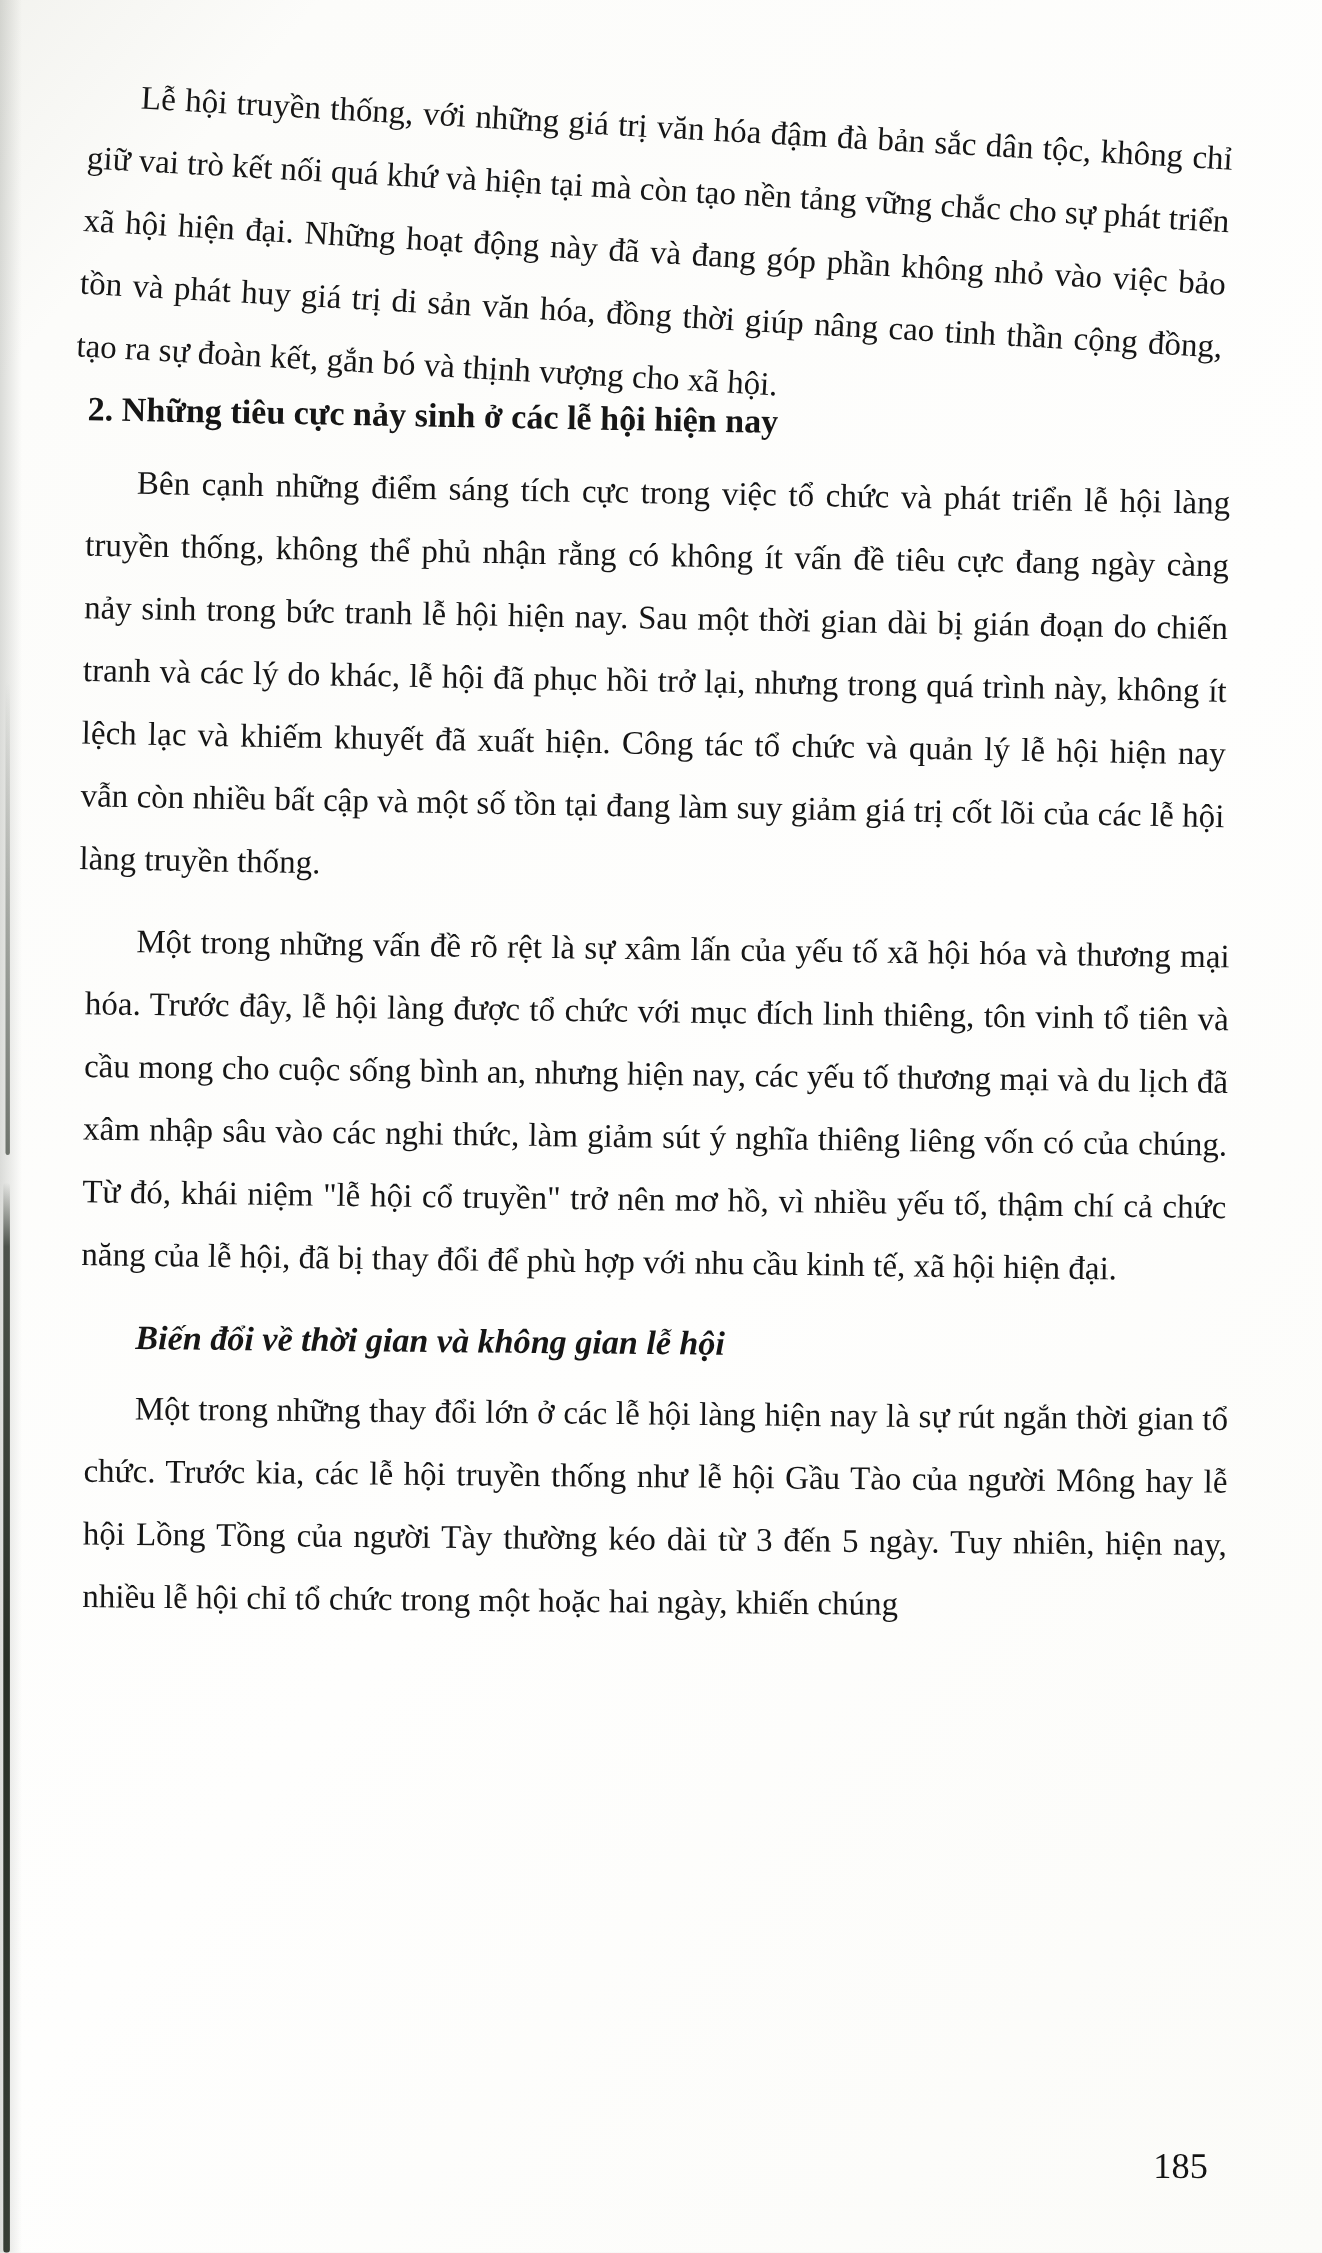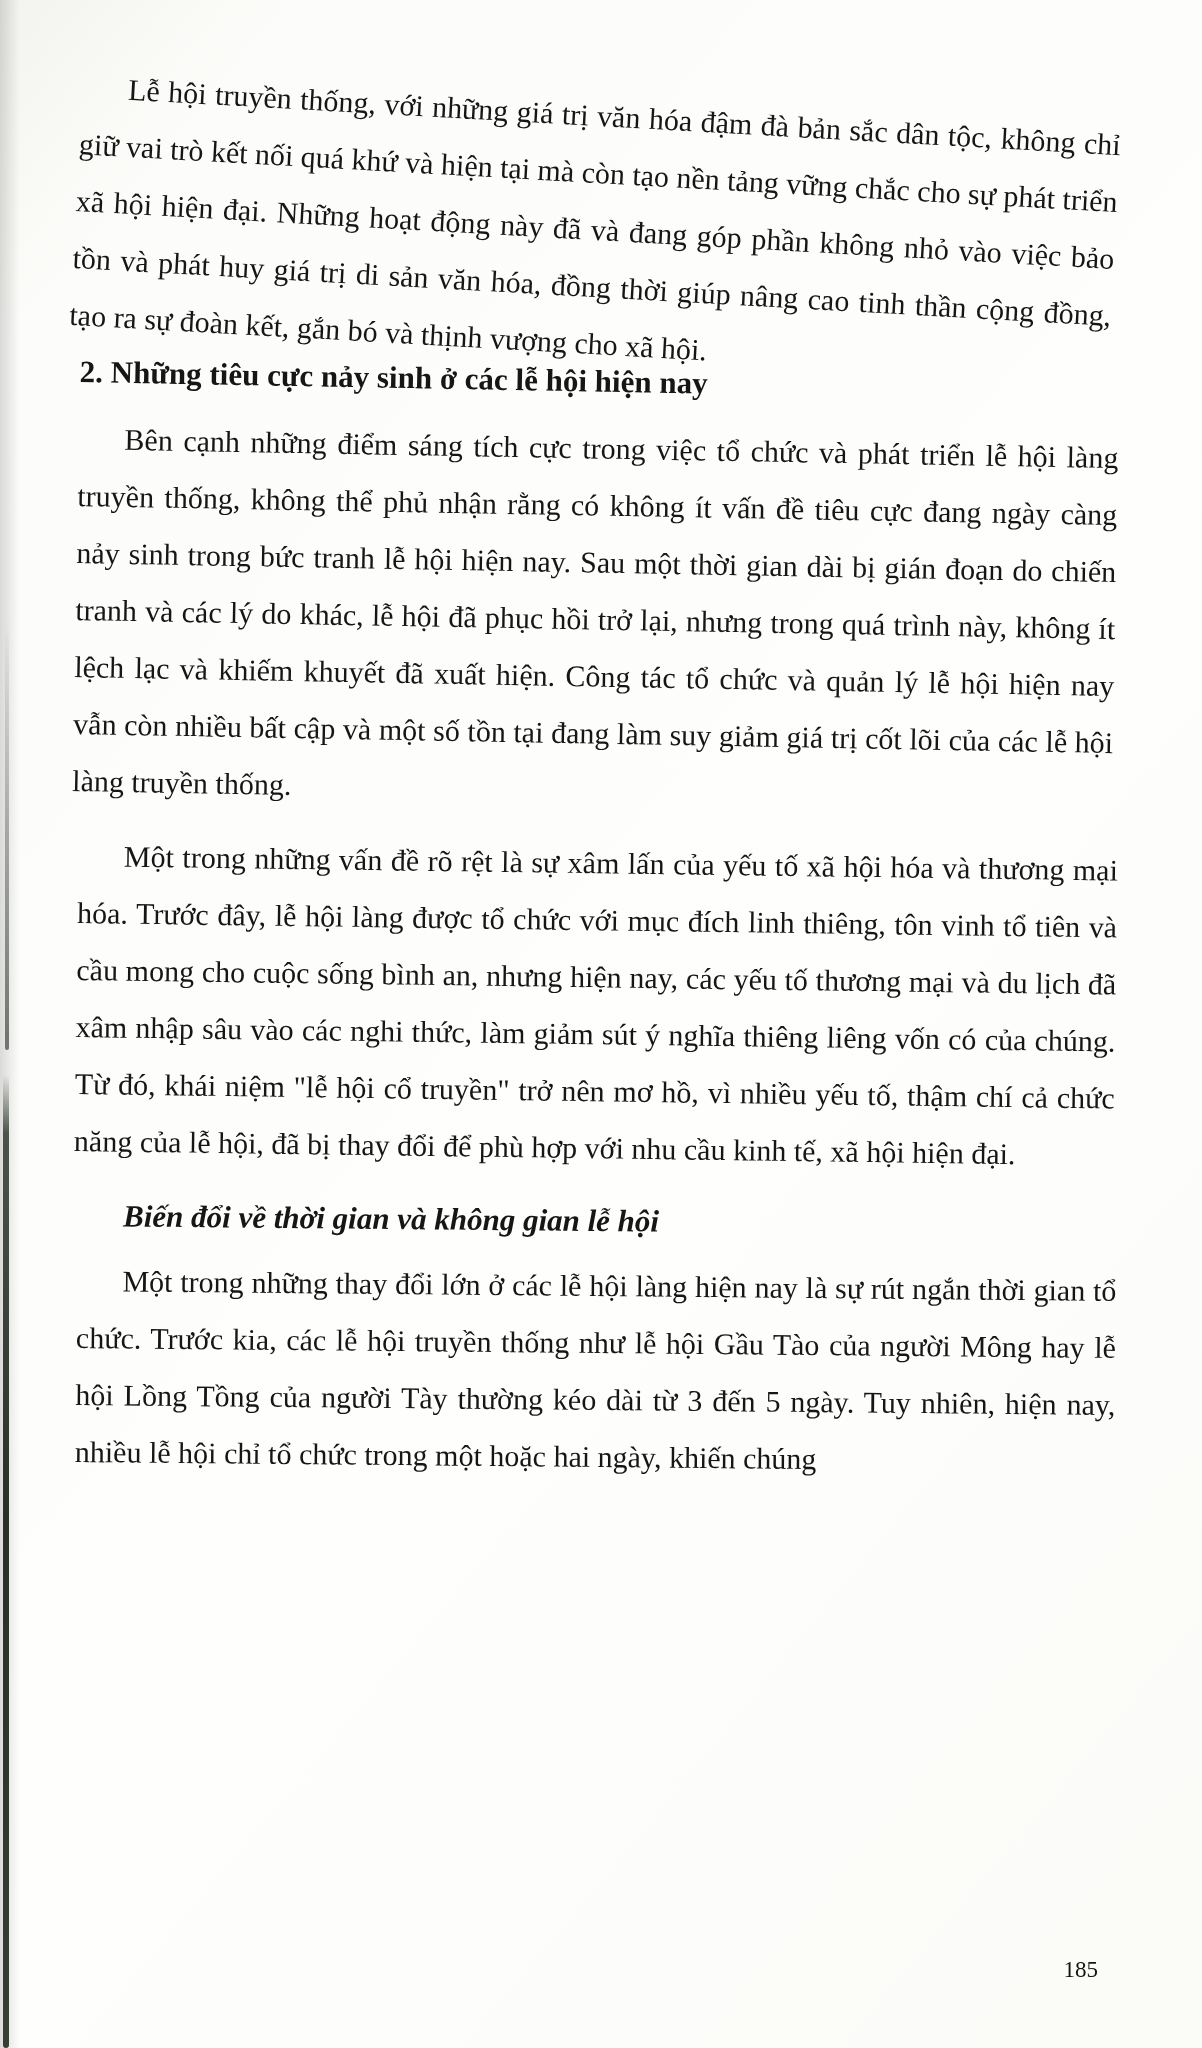--- a/index.html
+++ b/index.html
@@ -104,21 +104,21 @@
     font-weight: bold;
     font-style: italic;
     text-align: left;
     text-indent: 46px;
   }
   .page-number {
     position: absolute;
     z-index: 3;
     top: 1950px;
     right: 104px;
-    font-size: 23px;
+    font-size: 33px;
     line-height: 40px;
     color: #141414;
   }
 </style>
 </head>
 <body>
 
 <div class="page">
 
   <div class="edge-shadow"></div>

